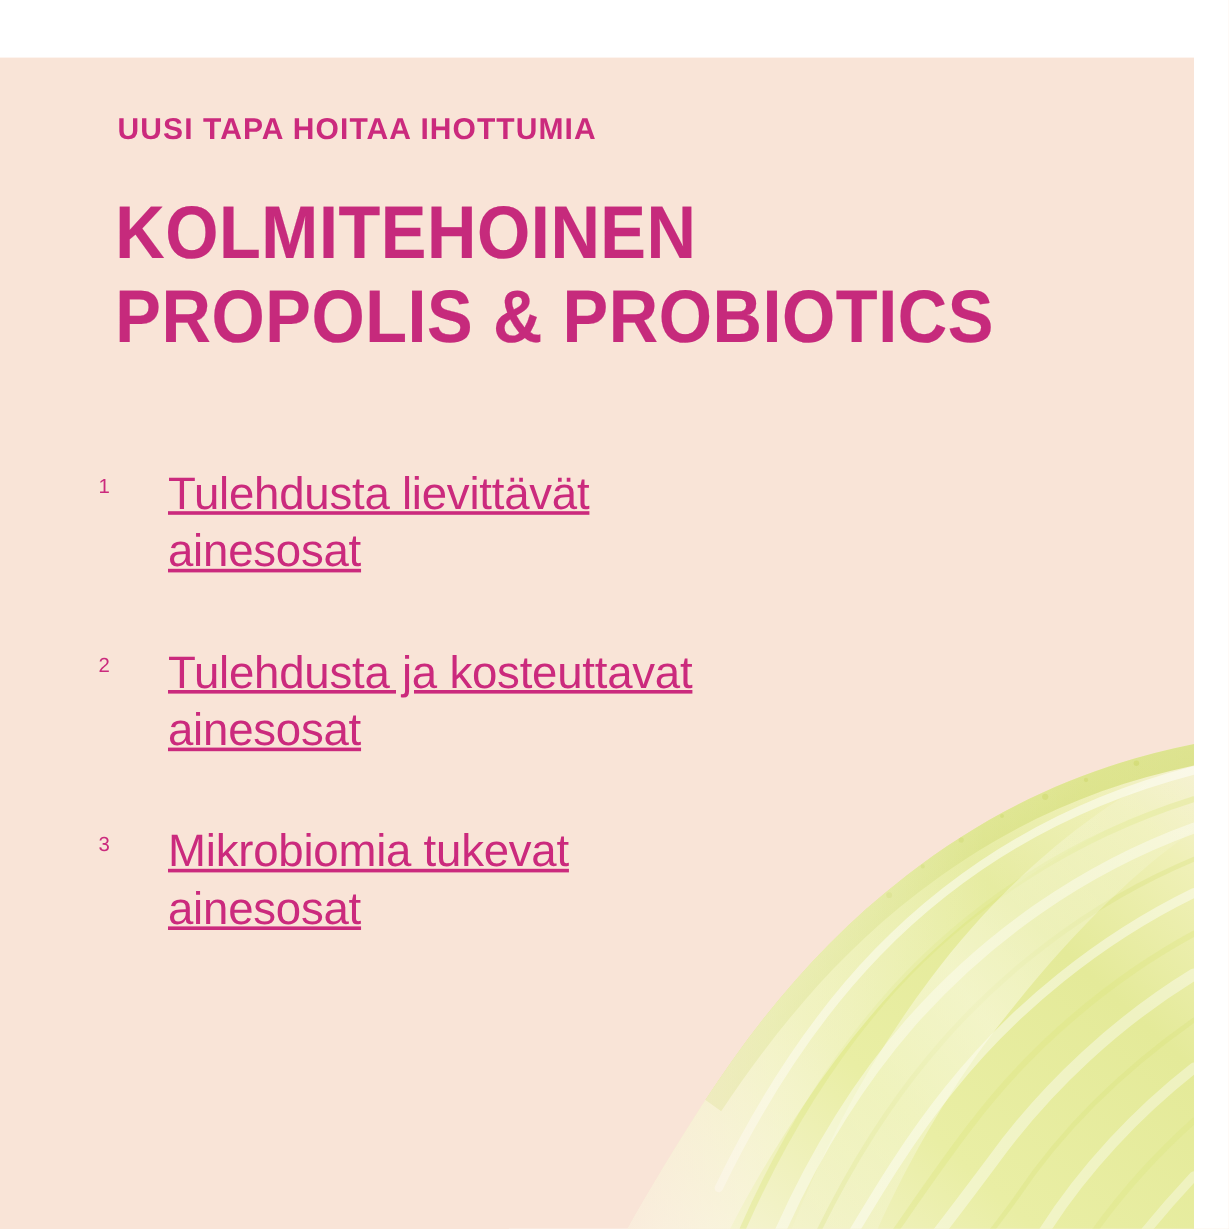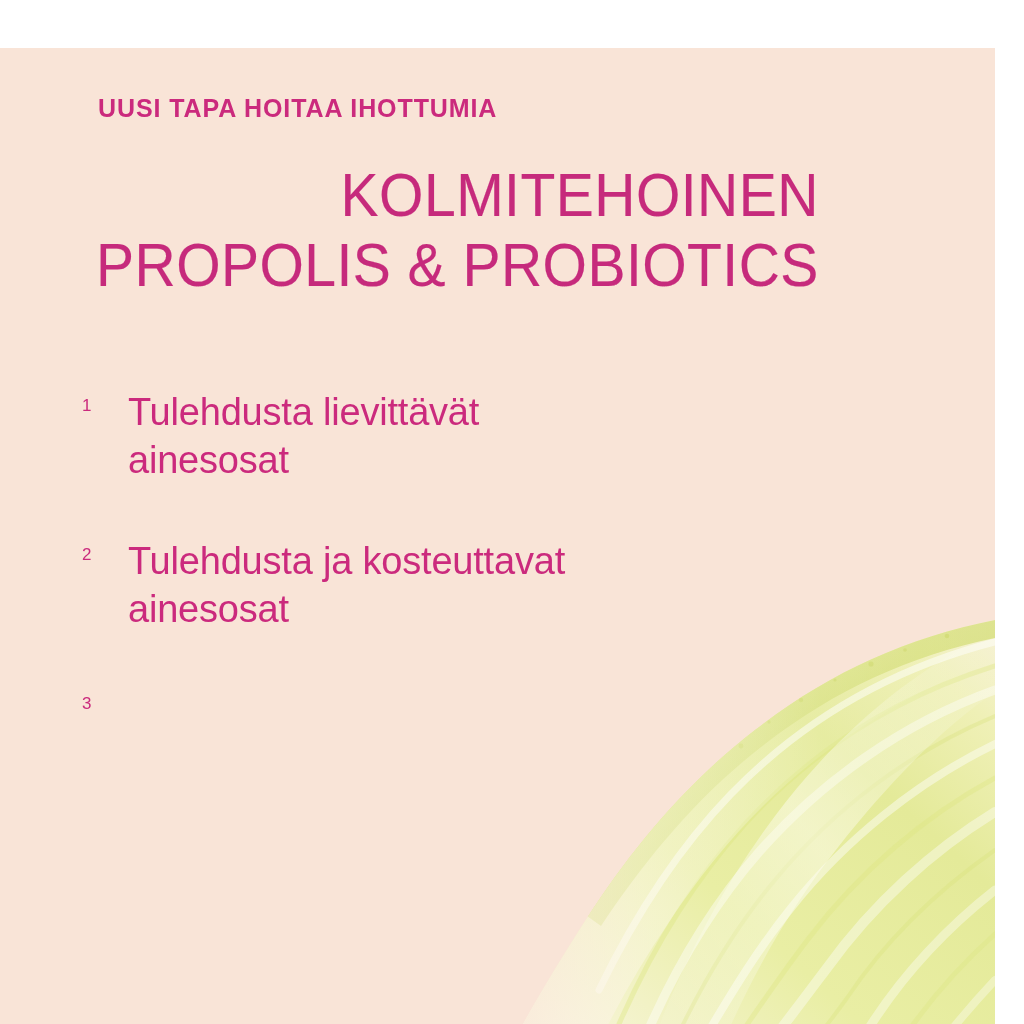--- a/index.html
+++ b/index.html
@@ -58,24 +58,23 @@
     white-space: nowrap;
   }
 
   .headline {
     position: absolute;
     left: 96px;
     top: 112px;
     color: #c62a7c;
     font-size: 62px;
     line-height: 70px;
-    font-weight: 400;
+    font-weight: 700;
     letter-spacing: 0.5px;
     white-space: nowrap;
-    text-align: right;
     -webkit-text-stroke: 0.15px #c62a7c;
   }
   .headline .hl-line {
     display: block;
     transform: scaleX(0.92);
     transform-origin: left center;
   }
 
   .list {
     position: absolute;
@@ -94,28 +93,29 @@
     position: absolute;
     left: 82px;
     top: 9px;
     font-size: 17px;
     font-weight: 400;
     color: #cb2a7d;
     line-height: 1;
   }
   .item-text {
     position: absolute;
-    left: 128px;
+    left: 140px;
     top: 0;
     width: 500px;
     font-size: 38px;
     line-height: 48px;
     font-weight: 400;
     color: #cb2a7d;
     letter-spacing: -0.2px;
+    text-decoration: underline;
   }
 </style>
 </head>
 <body>
 
 <div id="slide">
 
   <div class="swatch-layer">
     <svg viewBox="0 0 560 460" preserveAspectRatio="none" xmlns="http://www.w3.org/2000/svg">
       <defs>
@@ -227,17 +227,18 @@
         <span class="item-text">Tulehdusta lievittävät ainesosat</span>
       </div>
 
       <div class="list-item">
         <span class="item-num">2</span>
         <span class="item-text">Tulehdusta ja kosteuttavat ainesosat</span>
       </div>
 
       <div class="list-item">
         <span class="item-num">3</span>
+        <span class="item-text">Mikrobiomia tukevat ainesosat</span>
       </div>
 
     </div>
   </div>
 </div>
 
 </body></html>

